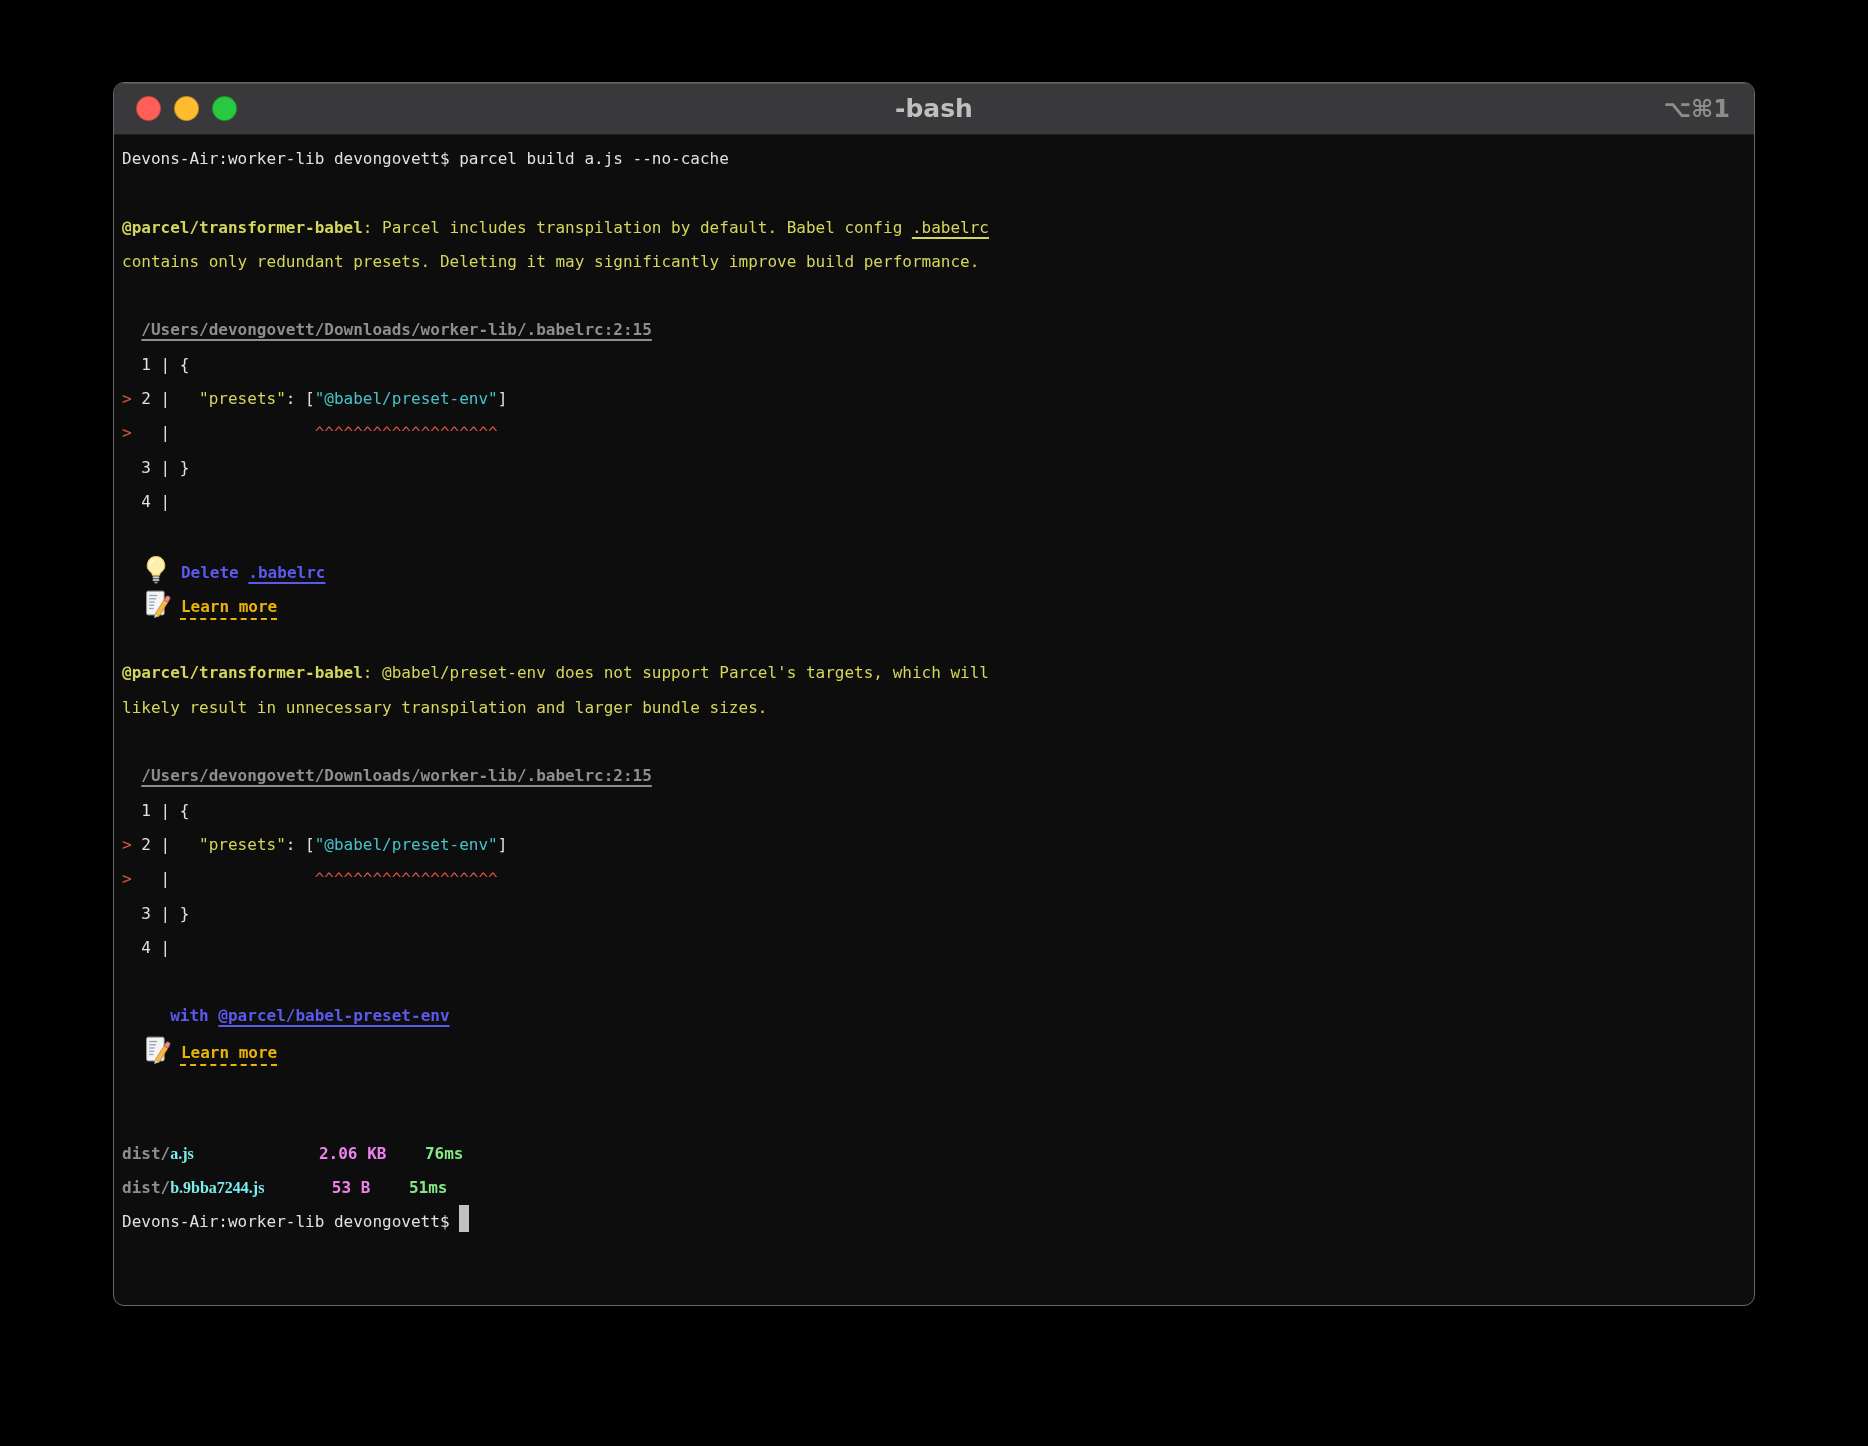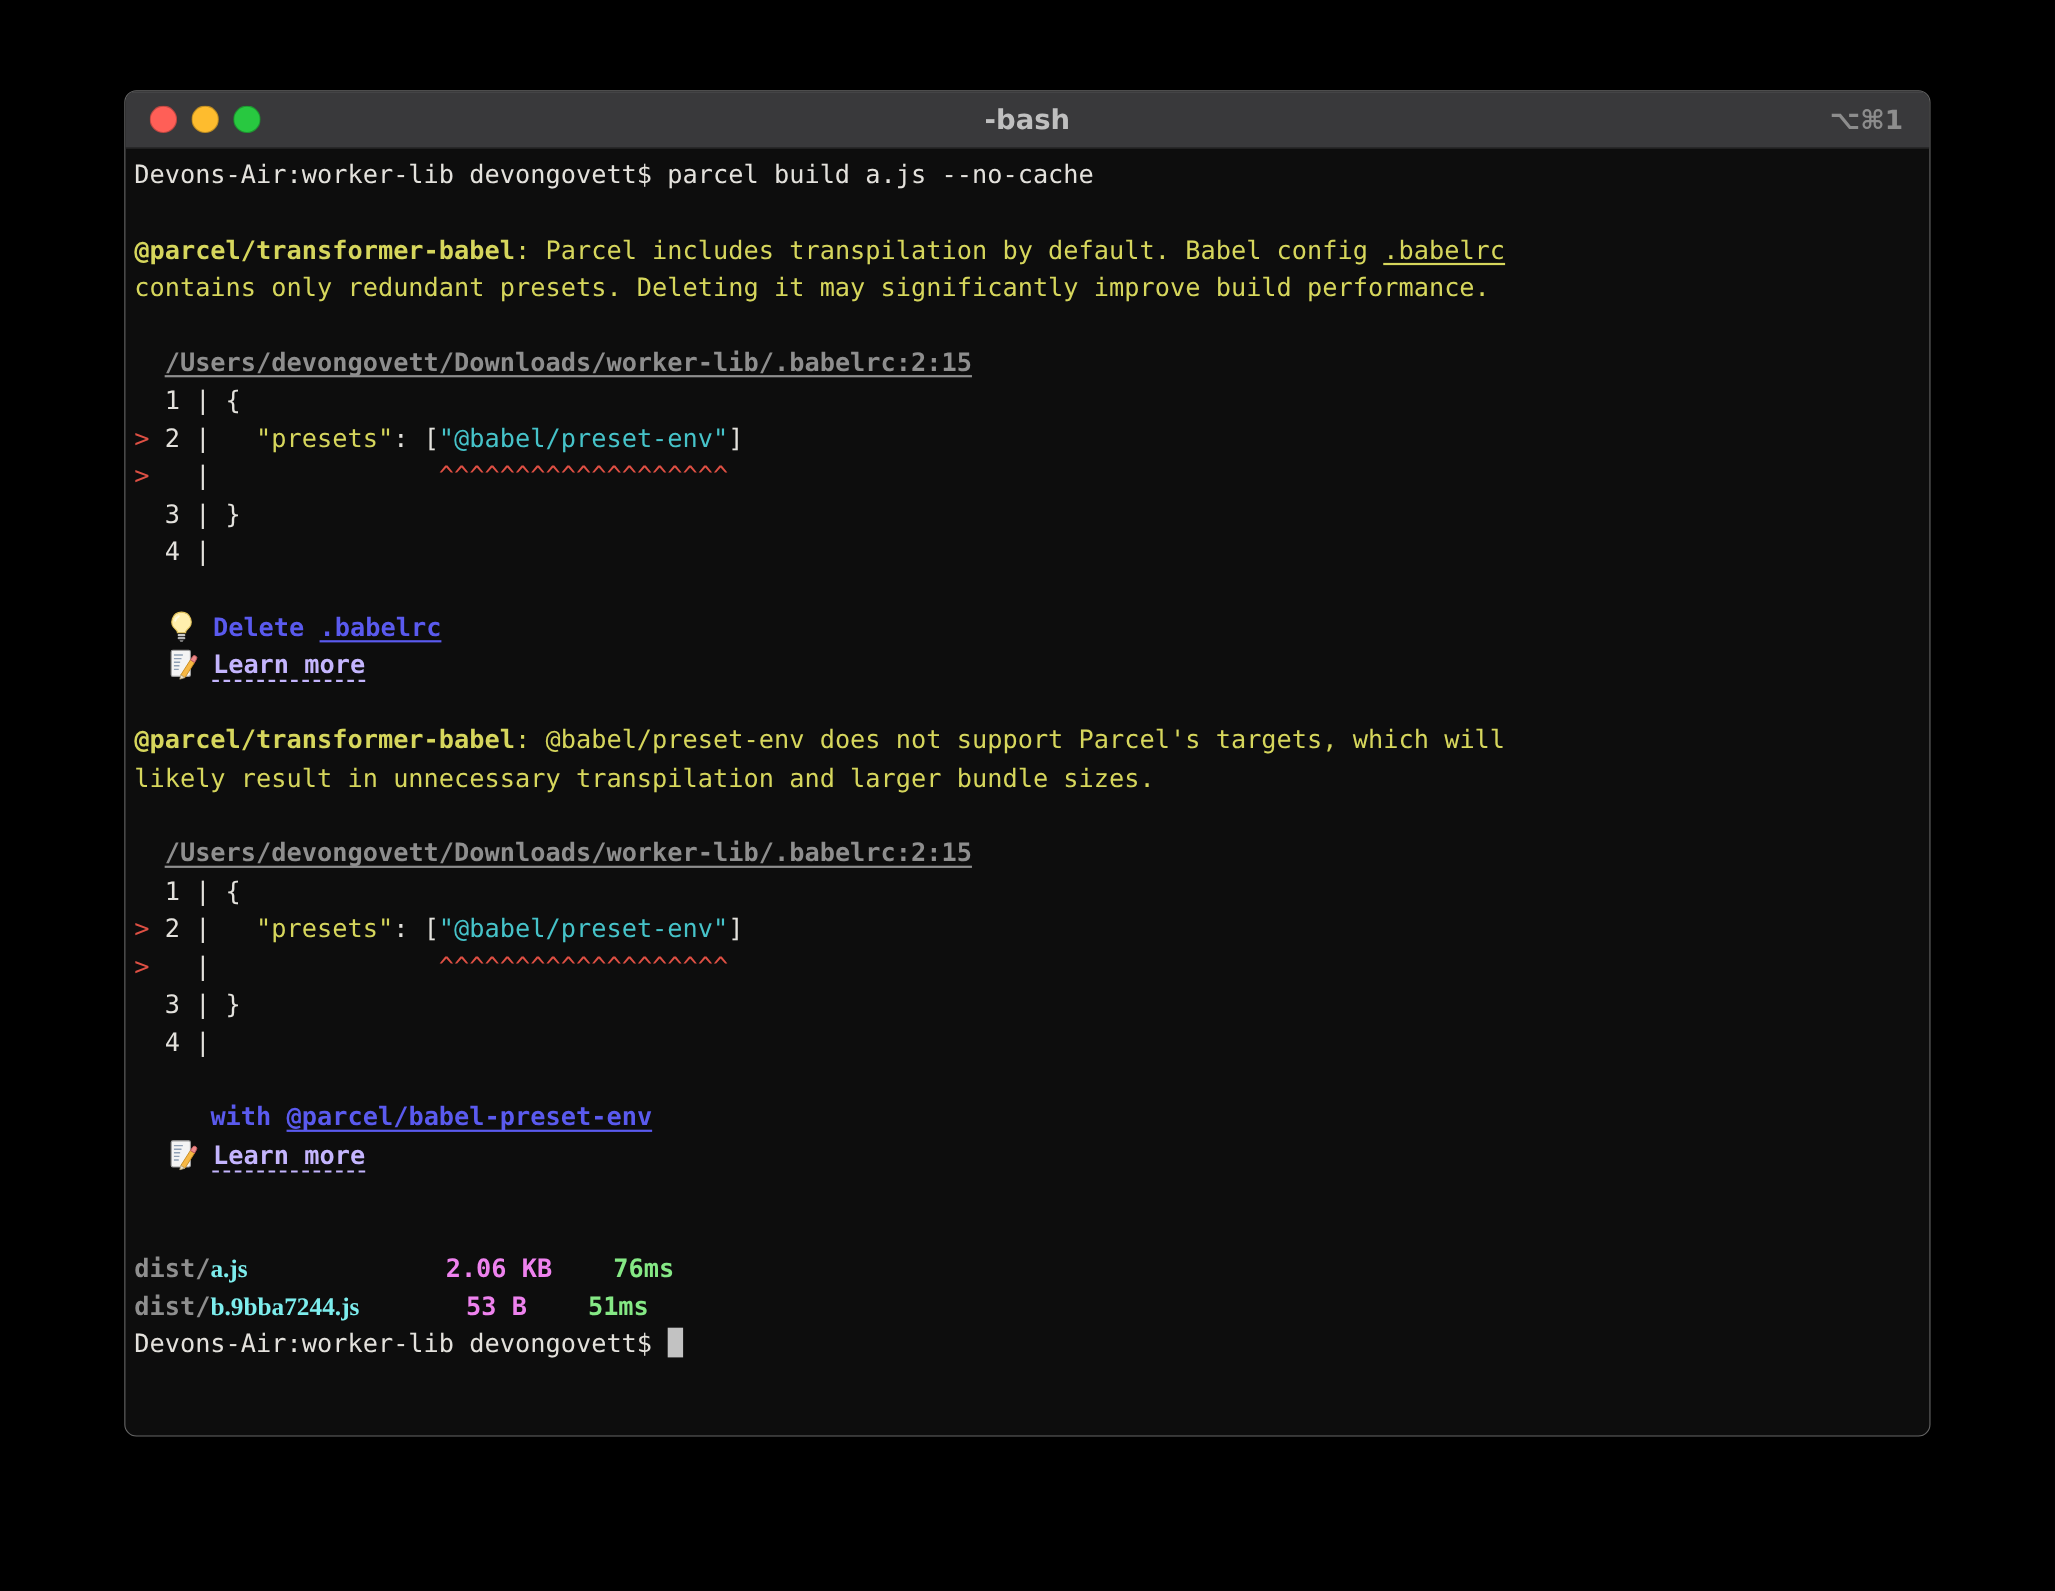--- a/index.html
+++ b/index.html
@@ -29,36 +29,36 @@
     font-family:"DejaVu Sans","Liberation Sans",sans-serif;
     border-radius:21px;
   }
   .wshortcut{
     position:absolute;right:24px;top:0;height:51px;line-height:53px;
     color:#8d8d8d;font-weight:bold;font-size:24px;
     font-family:"DejaVu Sans",sans-serif;
   }
   .term{
     padding:7px 6px 0 8px;
-    font-size:23px;color:#e3e1dc;
+    font-size:16px;color:#e3e1dc;
   }
   .t-line{
     height:34.3px;line-height:34.3px;white-space:pre;
   }
   
   .b{font-weight:bold;}
   .u{text-decoration:underline;text-underline-offset:4px;text-decoration-thickness:1.5px;}
   .du{text-decoration:underline dashed;text-underline-offset:7px;text-decoration-thickness:2px;}
   .yellow{color:#d6d65c;}
   .grey{color:#8e8e8e;font-weight:bold;}
   .red{color:#de5044;}
   .cyan{color:#46c3c9;}
   .cyanb{color:#7deded;font-family:Liberation Serif, serif;}
   .magenta{color:#ee82ee;}
-  .pink{color:#c4b5fd;}
+  .pink{color:#eab308;}
   .green{color:#85e885;}
   .blue{color:#5a5aee;}
   .icon{display:inline-block;}
   .icon svg{vertical-align:-6px;}
   .cursor{
     display:inline-block;width:1ch;height:27px;background:#c2c2c2;
     vertical-align:-5px;
   }
 </style>
 </head>

